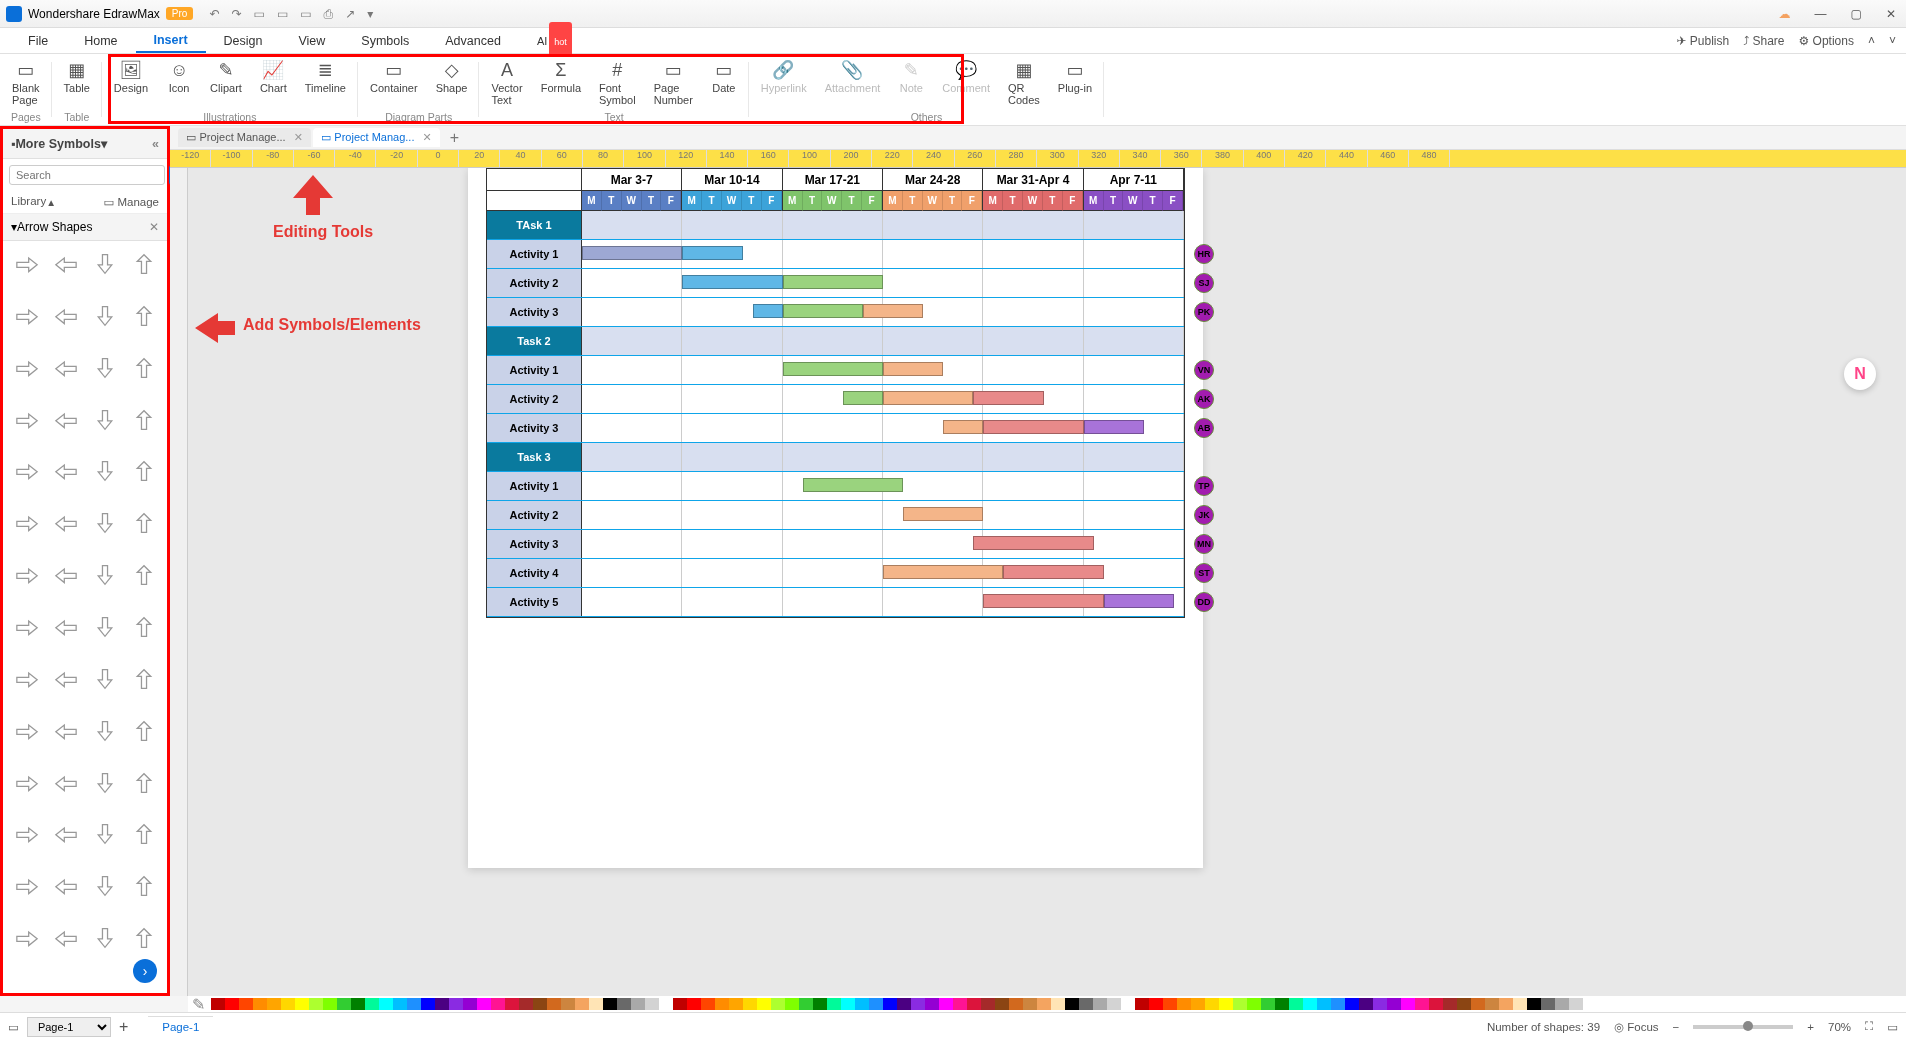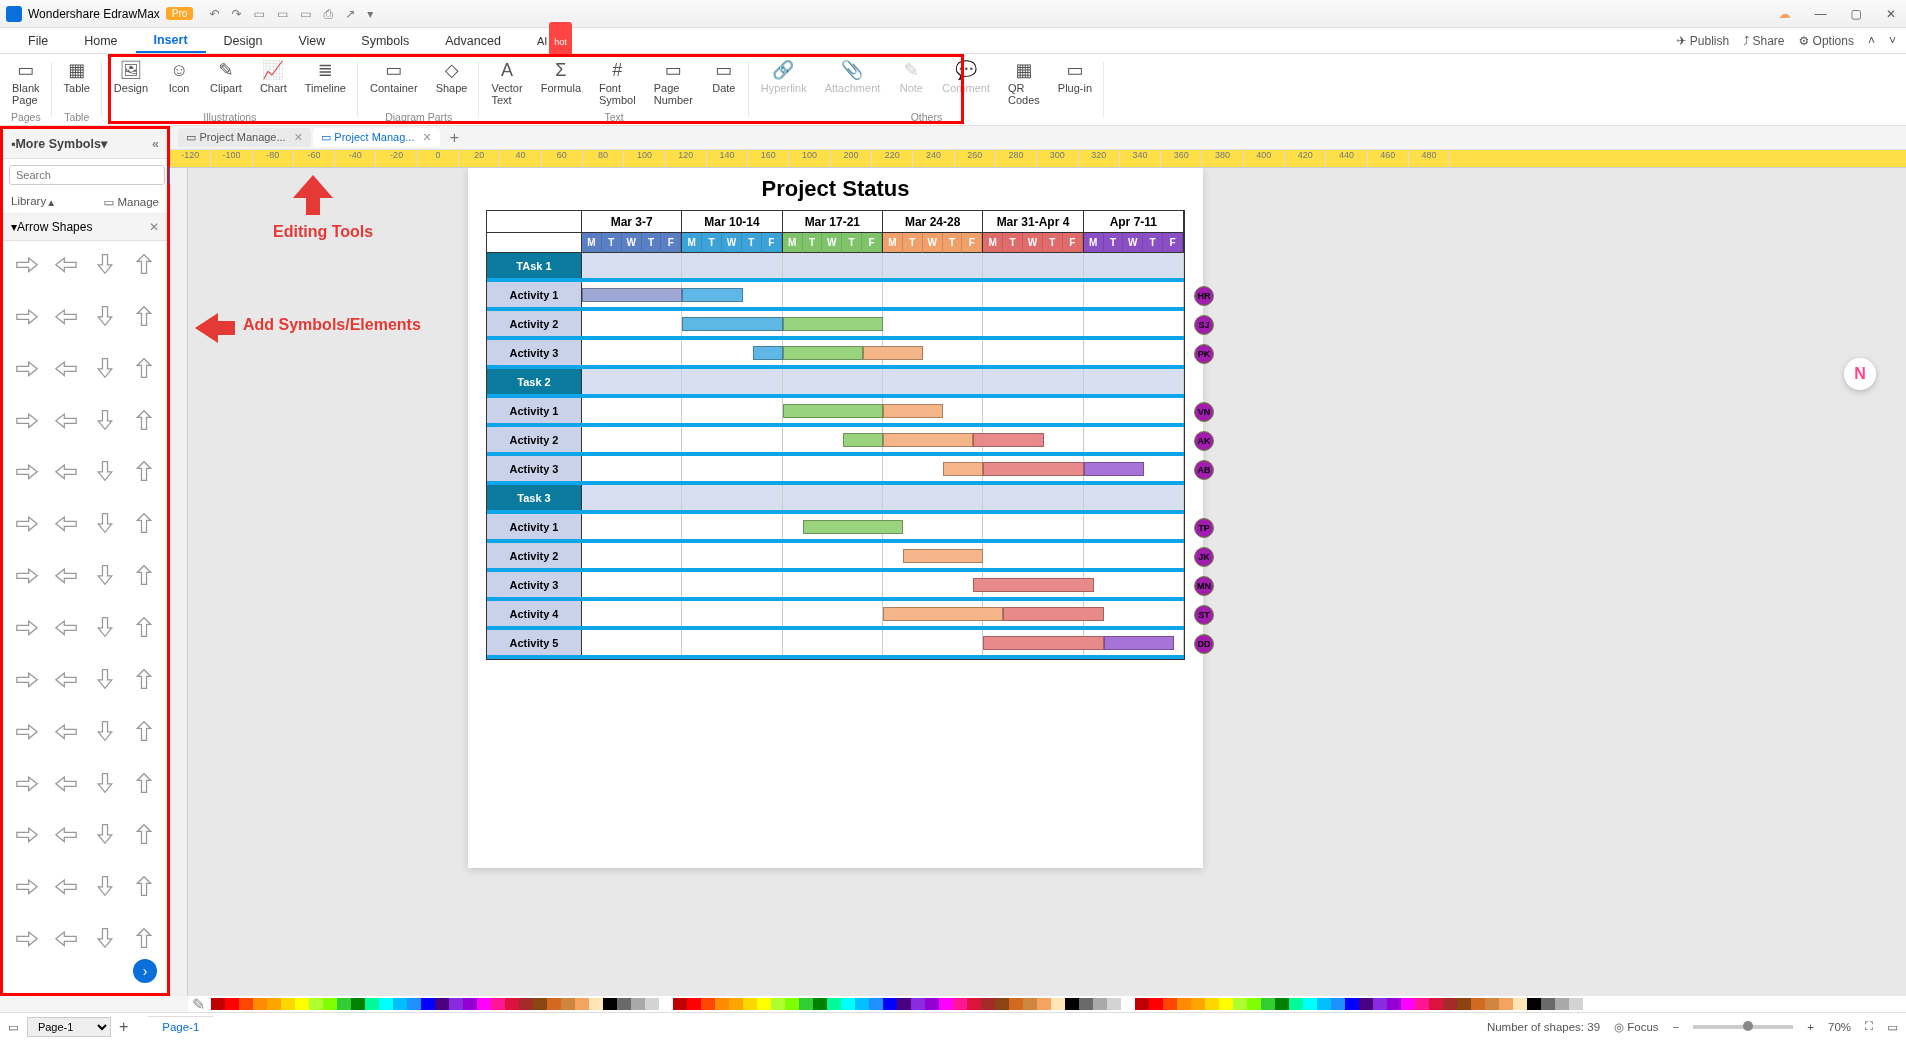--- a/index.html
+++ b/index.html
@@ -76,21 +76,21 @@
 
 .gantt-title{text-align:center;font-size:22px;font-weight:700;padding:8px 0;}
 .gantt{border:1px solid #333;margin:0 18px;}
 .gantt-hdr{display:flex;height:22px;}
 .gantt-hdr .rowlbl{width:95px;border-right:1px solid #333;border-bottom:1px solid #333;background:#fff;}
 .gantt-hdr .wk{flex:1;border-right:1px solid #333;border-bottom:1px solid #333;text-align:center;font-size:12px;font-weight:700;display:flex;align-items:center;justify-content:center;}
 .gantt-days{display:flex;height:20px;}
 .gantt-days .rowlbl{width:95px;border-right:1px solid #333;border-bottom:1px solid #333;}
 .gantt-days .daygrp{flex:1;display:flex;border-right:1px solid #333;}
 .gantt-days .d{flex:1;border-right:1px solid rgba(0,0,0,.12);text-align:center;font-size:10px;font-weight:700;color:#fff;display:flex;align-items:center;justify-content:center;border-bottom:1px solid #333;}
-.gantt-row{display:flex;height:29px;border-bottom:4px solid #0ea5e9;position:relative;}
+.gantt-row{display:flex;height:29px;border-bottom:1px solid #0ea5e9;position:relative;}
 .gantt-row .rowlbl{width:95px;border-right:1px solid #333;font-size:11px;font-weight:600;display:flex;align-items:center;justify-content:center;}
 .gantt-row .cells{flex:1;position:relative;display:flex;}
 .gantt-row .wkcell{flex:1;border-right:1px solid #ccc;}
 .gantt-row.task .rowlbl{background:#0a7a9e;color:#fff;}
 .gantt-row.task .cells{background:#d8dff0;}
 .gantt-row.act .rowlbl{background:#c9d2e8;}
 .bar{position:absolute;top:6px;height:14px;border:1px solid rgba(0,0,0,.3);}
 .avatar{position:absolute;right:-30px;width:20px;height:20px;border-radius:50%;background:#a21caf;font-size:9px;font-weight:700;display:flex;align-items:center;justify-content:center;border:1px solid #668e39;top:4px;}
 
 
@@ -619,21 +619,20 @@
   <svg class="red-arrow" style="top:2px;left:100px;width:50px;height:50px">
       <path d="M25 5 L45 28 L32 28 L32 45 L18 45 L18 28 L5 28 Z" fill="#e53935"></path>
     </svg>
   <div class="annotation" style="top:55px;left:85px">Editing Tools</div>
   <svg class="red-arrow" style="top:140px;left:2px;width:50px;height:40px">
       <path d="M5 20 L28 5 L28 13 L45 13 L45 27 L28 27 L28 35 Z" fill="#e53935"></path>
     </svg>
   <div class="annotation" style="top:148px;left:55px">Add Symbols/Elements</div>
 
   <div class="page">
-    <div class="gantt-title">Project Status</div>
     <div class="gantt" id="gantt">
         <div class="gantt-hdr">
           <div class="rowlbl"></div>
           <div class="wk">Mar 3-7</div>
           <div class="wk">Mar 10-14</div>
           <div class="wk">Mar 17-21</div>
           <div class="wk">Mar 24-28</div>
           <div class="wk">Mar 31-Apr 4</div>
           <div class="wk">Apr 7-11</div>
         </div>

